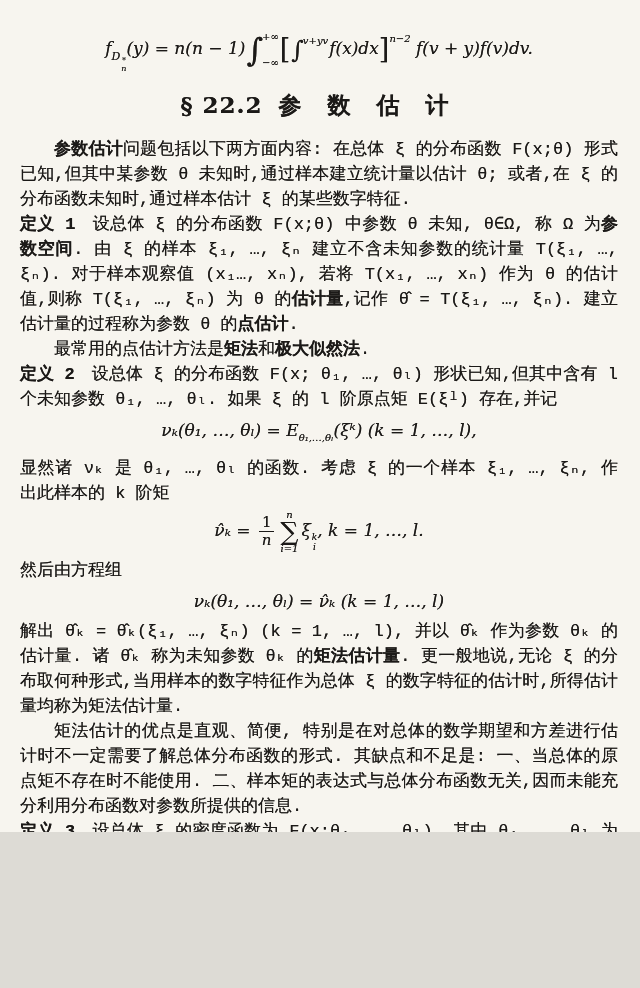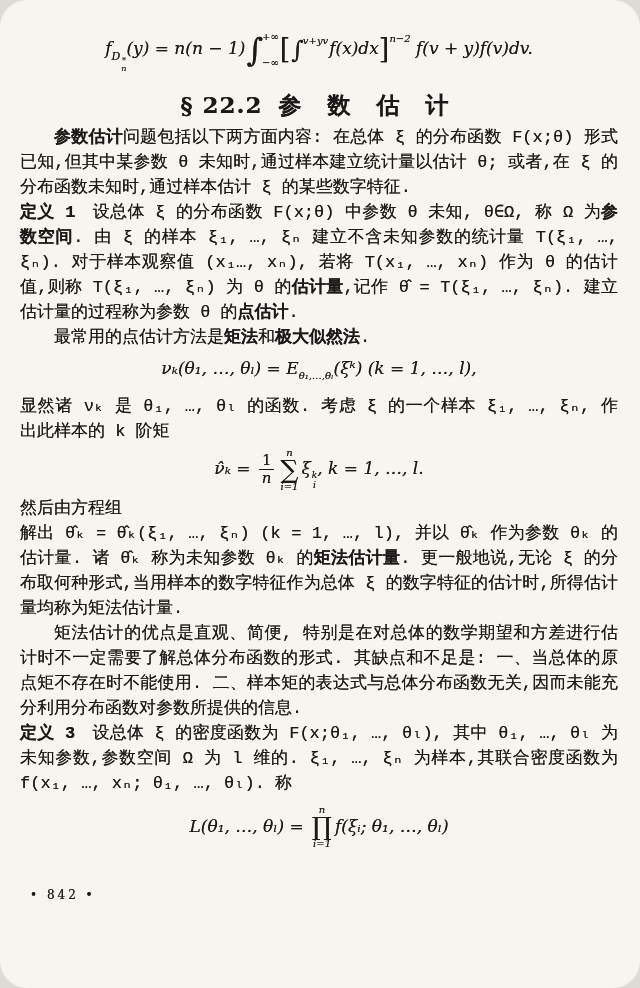--- a/index.html
+++ b/index.html
@@ -1,32 +1,31 @@
 <!DOCTYPE html>
 <html><head>
 <meta charset="utf-8">
 <style>
   html,body{margin:0;padding:0;background:#dddbd5;}
   .page{
     position:relative;
-    width:640px;height:988px;
+    width:640px;height:832px;
     margin:0 auto;
     background:#f7f5ef;
     box-sizing:border-box;
     padding:18px 22px 0 20px;
     overflow:hidden;
     color:#1b1917;
     font-family:"DejaVu Serif","DejaVu Sans","Liberation Serif",serif;
     text-shadow:0 0 .5px rgba(20,18,16,.75);
-    border-radius:27px;
   }
   p{margin:0;font-size:17px;line-height:25px;text-align:justify;font-family:Liberation Mono, monospace;}
   .indent{text-indent:34px;}
   .b{font-weight:700;}
-  h1.sec{margin:14px 0 5px;text-align:center;font-size:23px;font-weight:700;line-height:30px;}
+  h1.sec{margin:14px 0 17px;text-align:center;font-size:23px;font-weight:700;line-height:30px;}
   h1.sec .mark{margin-right:16px;letter-spacing:1px;}
   h1.sec .ttl{letter-spacing:9px;}
   h2.subsec{margin:10px 0 6px;font-size:20px;font-weight:700;line-height:26px;}
   .formula{text-align:center;font-size:17px;font-style:italic;margin:3px 0;line-height:30px;}
   .formula .up{font-style:normal;}
   .ftop{margin:2px 0 0;line-height:38px;font-size:17px;font-style:italic;text-align:center;white-space:nowrap;}
   .fsub{display:inline-block;font-size:11px;vertical-align:-6px;}
   .stk{display:inline-flex;flex-direction:column;align-items:center;font-size:8px;line-height:1.05;vertical-align:-3px;margin-left:1px;}
   .stk2{display:inline-flex;flex-direction:column;align-items:center;font-size:9px;line-height:1.1;vertical-align:-4px;margin-left:1px;}
   .intwrap{display:inline-flex;align-items:center;margin:0 1px;vertical-align:middle;}
@@ -70,39 +69,41 @@
 
   <h1 class="sec"><span class="mark">§ 22.2</span><span class="ttl">参 数 估 计</span></h1>
 
   <p class="indent"><span class="b">参数估计</span><span>问题包括以下两方面内容: 在总体 ξ 的分布函数 F(x;θ) 形式已知,但其中某参数 θ 未知时,通过样本建立统计量以估计 θ; 或者,在 ξ 的分布函数未知时,通过样本估计 ξ 的某些数字特征.</span></p>
 
 
   <p><span class="b">定义 1</span><span> 设总体 ξ 的分布函数 F(x;θ) 中参数 θ 未知, θ∈Ω, 称 Ω 为</span><span class="b">参数空间</span><span>. 由 ξ 的样本 ξ₁, …, ξₙ 建立不含未知参数的统计量 T(ξ₁, …, ξₙ). 对于样本观察值 (x₁…, xₙ), 若将 T(x₁, …, xₙ) 作为 θ 的估计值,则称 T(ξ₁, …, ξₙ) 为 θ 的</span><span class="b">估计量</span><span>,记作 θ̂ = T(ξ₁, …, ξₙ).  建立估计量的过程称为参数 θ 的</span><span class="b">点估计</span><span>.</span></p>
 
   <p class="indent"><span>最常用的点估计方法是</span><span class="b">矩法</span><span>和</span><span class="b">极大似然法</span><span>.</span></p>
 
+  <p><span class="b">定义 2</span><span> 设总体 ξ 的分布函数 F(x; θ₁, …, θₗ) 形状已知,但其中含有 l 个未知参数 θ₁, …, θₗ. 如果 ξ 的 l 阶原点矩 E(ξˡ) 存在,并记</span></p>
 
   <div class="formula"><span>νₖ(θ₁, …, θₗ) = E</span><sub class="esub">θ₁,…,θₗ</sub><span>(ξᵏ)  (k = 1, …, l),</span></div>
 
   <p>显然诸 νₖ 是 θ₁, …, θₗ 的函数.  考虑 ξ 的一个样本 ξ₁, …, ξₙ, 作出此样本的 k 阶矩</p>
 
   <div class="formula f2line"><span>ν̂ₖ = </span><span class="frac">
         <span class="num up">1</span>
         <span class="den">n</span>
       </span><span class="opstack">
         <span class="lim">n</span>
         <span class="op">∑</span>
         <span class="lim">i=1</span>
       </span><span>ξ</span><span class="stk2">
         <span>k</span>
         <span>i</span>
       </span><span>,  k = 1, …, l.</span></div>
 
   <p>然后由方程组</p>
 
+  <div class="formula">νₖ(θ₁, …, θₗ) = ν̂ₖ  (k = 1, …, l)</div>
 
   <p><span>解出 θ̂ₖ = θ̂ₖ(ξ₁, …, ξₙ) (k = 1, …, l), 并以 θ̂ₖ 作为参数 θₖ 的估计量. 诸 θ̂ₖ 称为未知参数 θₖ 的</span><span class="b">矩法估计量</span><span>.  更一般地说,无论 ξ 的分布取何种形式,当用样本的数字特征作为总体 ξ 的数字特征的估计时,所得估计量均称为矩法估计量.</span></p>
 
   <p class="indent">矩法估计的优点是直观、简便, 特别是在对总体的数学期望和方差进行估计时不一定需要了解总体分布函数的形式.  其缺点和不足是: 一、当总体的原点矩不存在时不能使用. 二、样本矩的表达式与总体分布函数无关,因而未能充分利用分布函数对参数所提供的信息.</p>
 
   <p><span class="b">定义 3</span><span> 设总体 ξ 的密度函数为 F(x;θ₁, …, θₗ), 其中 θ₁, …, θₗ 为未知参数,参数空间 Ω 为 l 维的.  ξ₁, …, ξₙ 为样本,其联合密度函数为 f(x₁, …, xₙ; θ₁, …, θₗ). 称</span></p>
 
   <div class="formula f4line"><span>L(θ₁, …, θₗ) = </span><span class="opstack">
         <span class="lim">n</span>
         <span class="op">∏</span>

